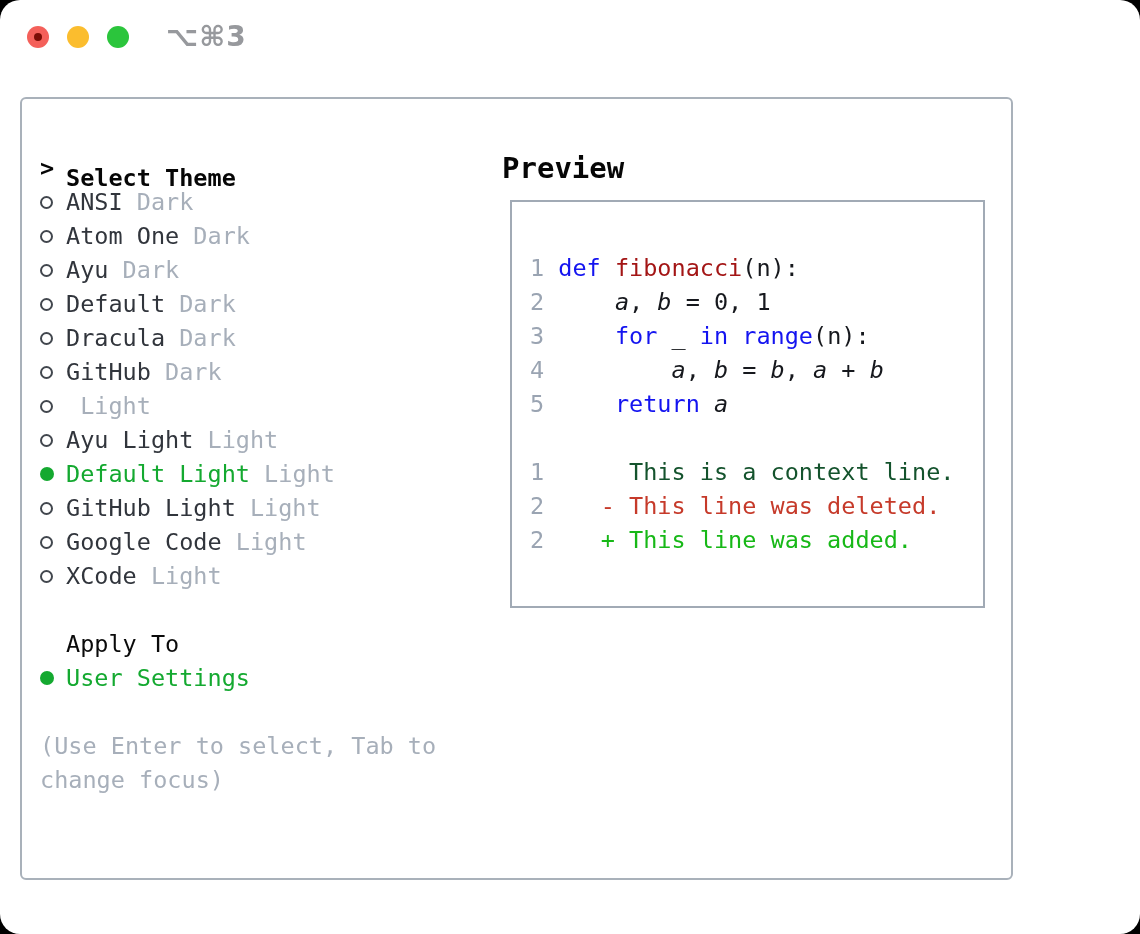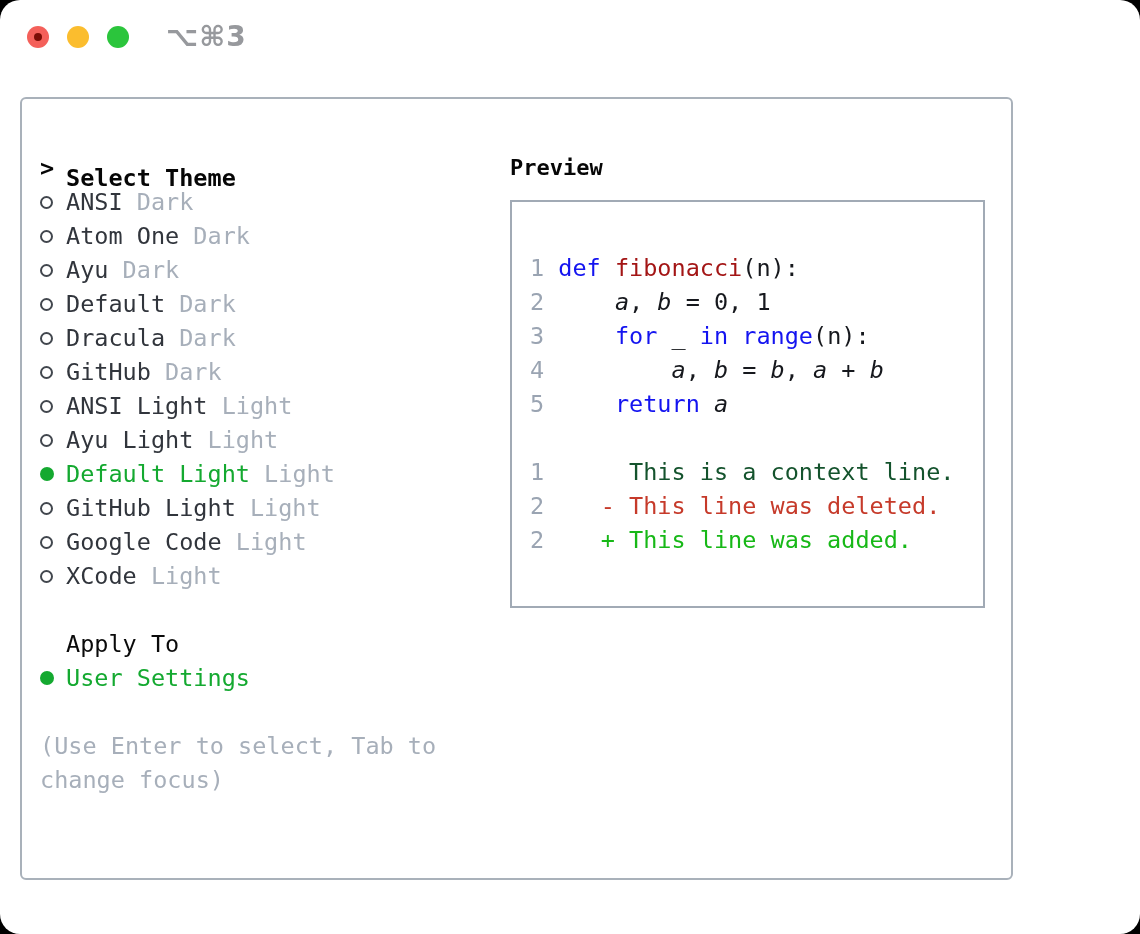--- a/index.html
+++ b/index.html
@@ -22,21 +22,21 @@
   .radio.filled{width:14px;height:14px;border:none;background:#14a930;}
   .hdr{font-weight:bold;color:#060606;margin-top:19px;}
   .hdr-plain{color:#0a0a0a;}
   .prefix{font-weight:bold;color:#060606;}
   .t-name{color:#31353c;}
   .t-name.sel{color:#14a930;}
   .t-variant{color:#a7afba;}
   .spacer{height:34px;}
   .hint{color:#a7afba;width:418px;white-space:normal;}
   
-  .preview-label{position:absolute;left:480px;top:52px;font-size:22px;line-height:34px;font-weight:bold;color:#060606;margin-left:8px;}
+  .preview-label{position:absolute;left:480px;top:52px;font-size:29px;line-height:34px;font-weight:bold;color:#060606;}
   .preview-box{position:absolute;left:488px;top:101px;width:475px;height:408px;border:2px solid #a1aab5;box-sizing:border-box;background:#fff;}
   .code{position:absolute;left:18px;top:49px;font-size:23.5px;line-height:34px;white-space:pre;}
   .code-line{min-height:34px;}
   .num{color:#9aa4b2;}
   .plain{color:#16181d;}
   .kw{color:#1414f0;}
   .fn{color:#a31515;}
   .var{color:#16181d;font-style:italic;}
   .ctx{color:#14532d;}
   .del{color:#c63a2a;}
@@ -62,21 +62,21 @@
         <span class="hdr">Select Theme</span>
       </div>
 
       <div>
           <div class="row"><div class="iconcol"><div class="radio"></div></div><span class="t-name">ANSI</span><span class="t-variant"> Dark</span></div>
           <div class="row"><div class="iconcol"><div class="radio"></div></div><span class="t-name">Atom One</span><span class="t-variant"> Dark</span></div>
           <div class="row"><div class="iconcol"><div class="radio"></div></div><span class="t-name">Ayu</span><span class="t-variant"> Dark</span></div>
           <div class="row"><div class="iconcol"><div class="radio"></div></div><span class="t-name">Default</span><span class="t-variant"> Dark</span></div>
           <div class="row"><div class="iconcol"><div class="radio"></div></div><span class="t-name">Dracula</span><span class="t-variant"> Dark</span></div>
           <div class="row"><div class="iconcol"><div class="radio"></div></div><span class="t-name">GitHub</span><span class="t-variant"> Dark</span></div>
-          <div class="row"><div class="iconcol"><div class="radio"></div></div><span class="t-name">ANSI Light</span><span class="t-variant"> Light</span></div>
+          <div class="row"><div class="iconcol"><div class="radio"></div></div><span class="t-variant"> Light</span></div>
           <div class="row"><div class="iconcol"><div class="radio"></div></div><span class="t-name">Ayu Light</span><span class="t-variant"> Light</span></div>
           <div class="row"><div class="iconcol"><div class="radio filled"></div></div><span class="t-name sel">Default Light</span><span class="t-variant"> Light</span></div>
           <div class="row"><div class="iconcol"><div class="radio"></div></div><span class="t-name">GitHub Light</span><span class="t-variant"> Light</span></div>
           <div class="row"><div class="iconcol"><div class="radio"></div></div><span class="t-name">Google Code</span><span class="t-variant"> Light</span></div>
           <div class="row"><div class="iconcol"><div class="radio"></div></div><span class="t-name">XCode</span><span class="t-variant"> Light</span></div>
         </div>
 
       <div class="spacer"></div>
 
       <div class="row">

